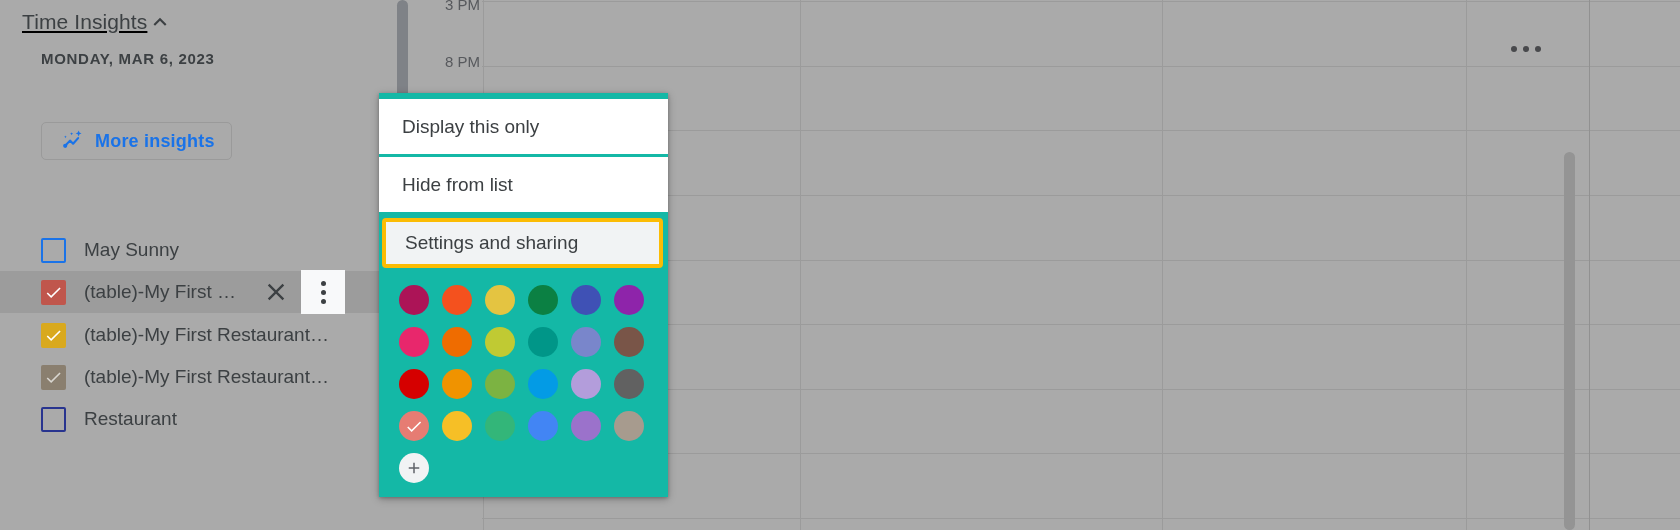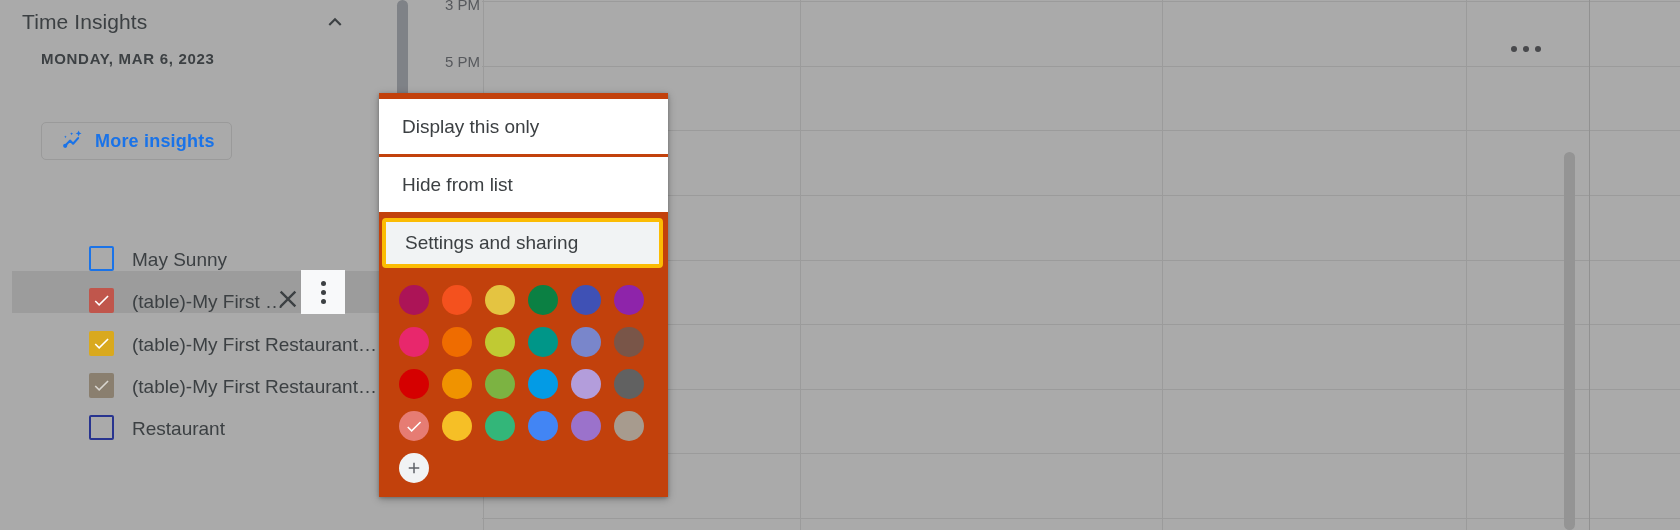--- a/index.html
+++ b/index.html
@@ -26,21 +26,21 @@
     overflow: hidden;
   }
 
   .section-header {
     position: absolute;
     left: 22px;
     width: 330px;
     height: 40px;
     display: flex;
     align-items: center;
-    justify-content: space-between;
+    text-decoration: underline;
   }
   .section-title {
     font-size: 21px;
     color: #3c4043;
     letter-spacing: 0.1px;
   }
   .chevron-up {
     width: 26px; height: 26px;
     display: block;
     margin-right: 4px;
@@ -80,27 +80,26 @@
   #more-insights .label {
     font-size: 18px;
     font-weight: bold;
     color: #1a73e8;
     letter-spacing: 0.2px;
   }
 
   
   .cal-row {
     position: absolute;
-    left: 12px;
+    left: 0;
     width: 380px;
     height: 42px;
     display: flex;
-    align-items: flex-end;
-    cursor: pointer;
-    padding-left: 36px;
+    align-items: center;
+    cursor: pointer;
   }
   .cal-row.selected { background: #9c9c9c; }
   .cb {
     width: 25px; height: 25px;
     margin-left: 41px;
     box-sizing: border-box;
     border-radius: 2px;
     flex: none;
     position: relative;
   }
@@ -225,21 +224,21 @@
     background: #48494c;
     display: block;
   }
 
   
   #ctx-menu {
     position: absolute;
     left: 379px; top: 93px;
     width: 289px;
     height: 404px;
-    background: #c2410c;
+    background: #14b8a6;
     box-shadow: 0 2px 8px rgba(0,0,0,0.28), 0 1px 3px rgba(0,0,0,0.2);
     overflow: hidden;
   }
   .menu-item {
     position: absolute;
     left: 0;
     width: 289px;
     height: 55px;
     display: flex;
     align-items: center;
@@ -378,21 +377,21 @@
 
 </div>
 
 <div id="main">
 
   <div id="grid-scrollbar-track"></div>
   <div id="grid-scrollbar-thumb"></div>
 
   <div id="time-col">
     <div class="time-label" style="top:-4px">3 PM</div>
-    <div class="time-label" style="top:53px">5 PM</div>
+    <div class="time-label" style="top:53px">8 PM</div>
   </div>
 
   <div class="hline" style="top:1px"></div>
   <div class="hline" style="top:66px"></div>
   <div class="hline" style="top:130px"></div>
   <div class="hline" style="top:195px"></div>
   <div class="hline" style="top:260px"></div>
   <div class="hline" style="top:324px"></div>
   <div class="hline" style="top:389px"></div>
   <div class="hline" style="top:453px"></div>

